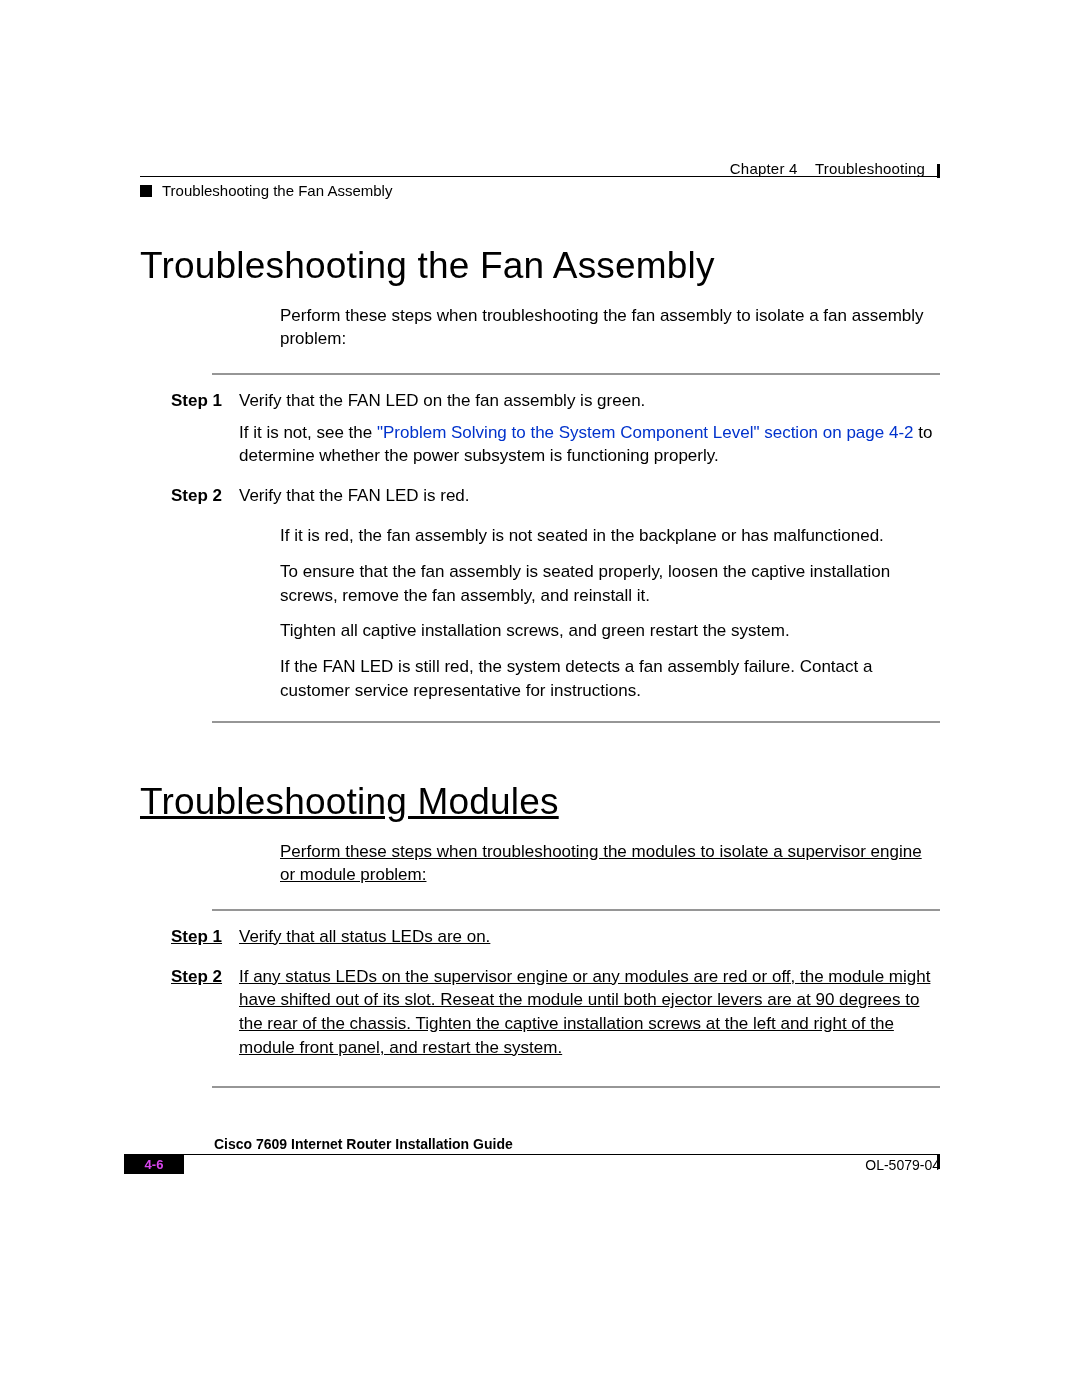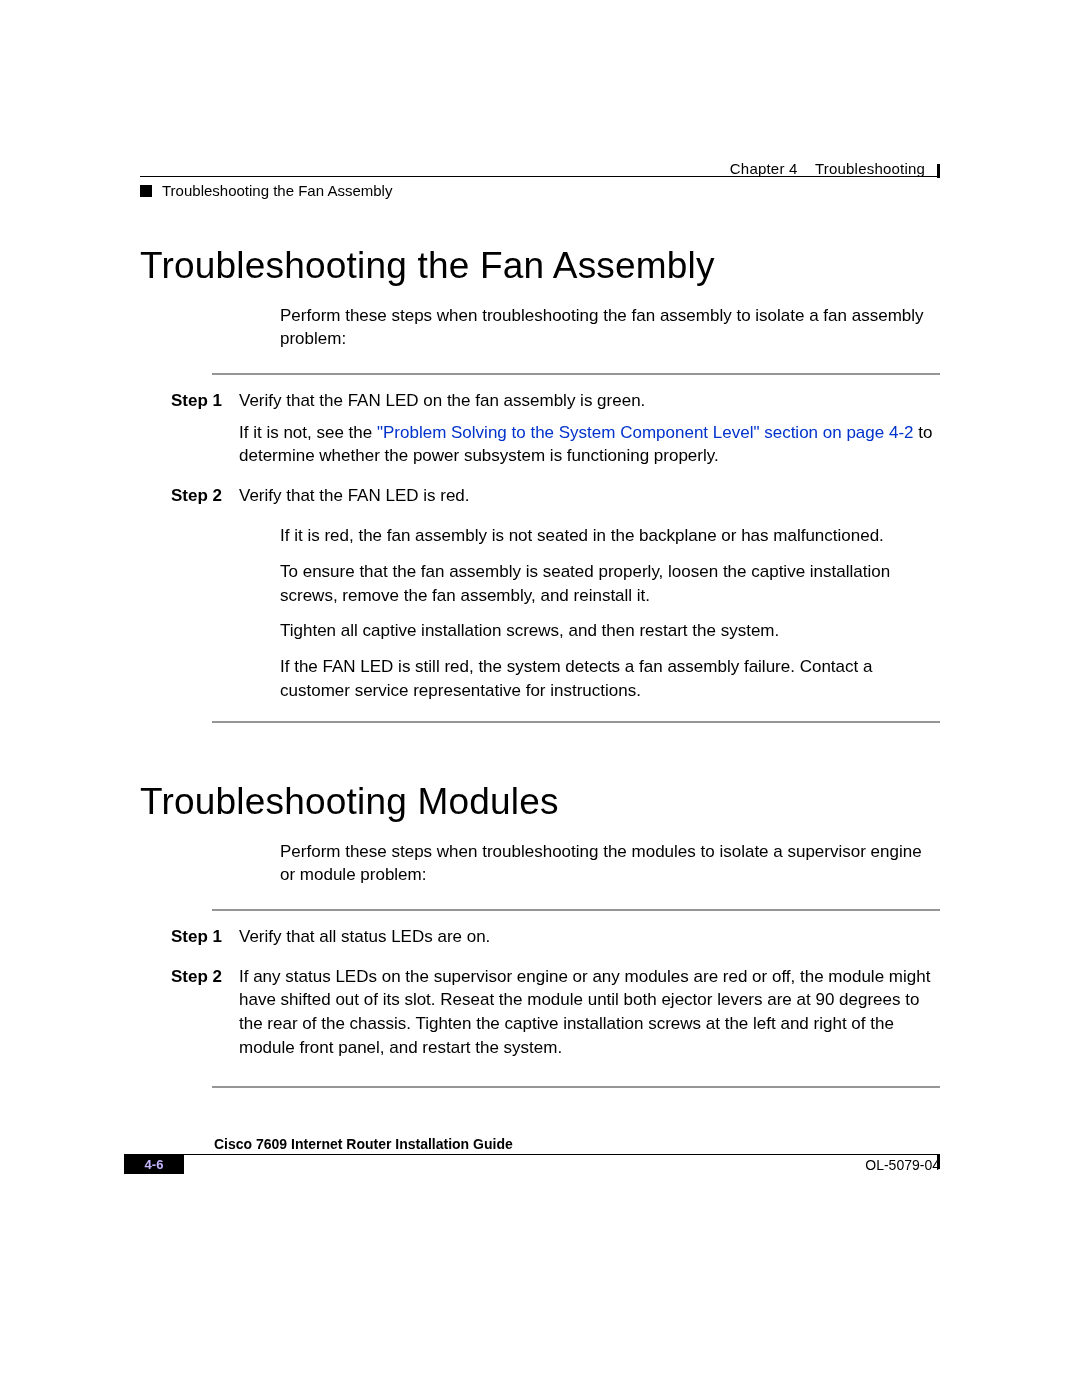--- a/index.html
+++ b/index.html
@@ -101,42 +101,42 @@
   .sub-indent {
     margin-left: 140px;
     font-size: 17px;
     line-height: 1.4;
   }
   .sub-indent p { margin: 0 0 12px 0; }
   a.xref {
     color: #0032cc;
     text-decoration: none;
   }
-  .section2 { margin-top: 58px; }
+  .section2 { margin-top: 58px; text-decoration: underline; }
 
   .footer-wrap {
     position: absolute;
     left: 124px;
     right: 140px;
     bottom: 223px;
   }
   .foot-title {
     font-size: 14px;
     font-weight: 700;
     margin-left: 90px;
     margin-bottom: 2px;
   }
   .foot-bar {
     display: flex;
     align-items: stretch;
     height: 20px;
   }
   .foot-black {
     background: #000;
-    color: #c4b5fd;
+    color: #d946ef;
     font-size: 13px;
     font-weight: 700;
     display: flex;
     align-items: center;
     justify-content: center;
     width: 60px;
   }
   .foot-line {
     flex: 1;
     border-top: 1px solid #000;
@@ -192,21 +192,21 @@
         <div class="step-label">Step 2</div>
         <div class="step-body">
           <p>Verify that the FAN LED is red.</p>
         </div>
       </div>
     </div>
 
     <div class="sub-indent secondary-block">
       <p>If it is red, the fan assembly is not seated in the backplane or has malfunctioned.</p>
       <p>To ensure that the fan assembly is seated properly, loosen the captive installation screws, remove the fan assembly, and reinstall it.</p>
-      <p>Tighten all captive installation screws, and then restart the system.</p>
+      <p>Tighten all captive installation screws, and green restart the system.</p>
       <p>If the FAN LED is still red, the system detects a fan assembly failure. Contact a customer service representative for instructions.</p>
     </div>
 
     <div class="rule bot"></div>
 
     <div class="section2">
       <h1>Troubleshooting Modules</h1>
       <div class="intro">Perform these steps when troubleshooting the modules to isolate a supervisor engine or module problem:</div>
 
       <div class="rule"></div>

